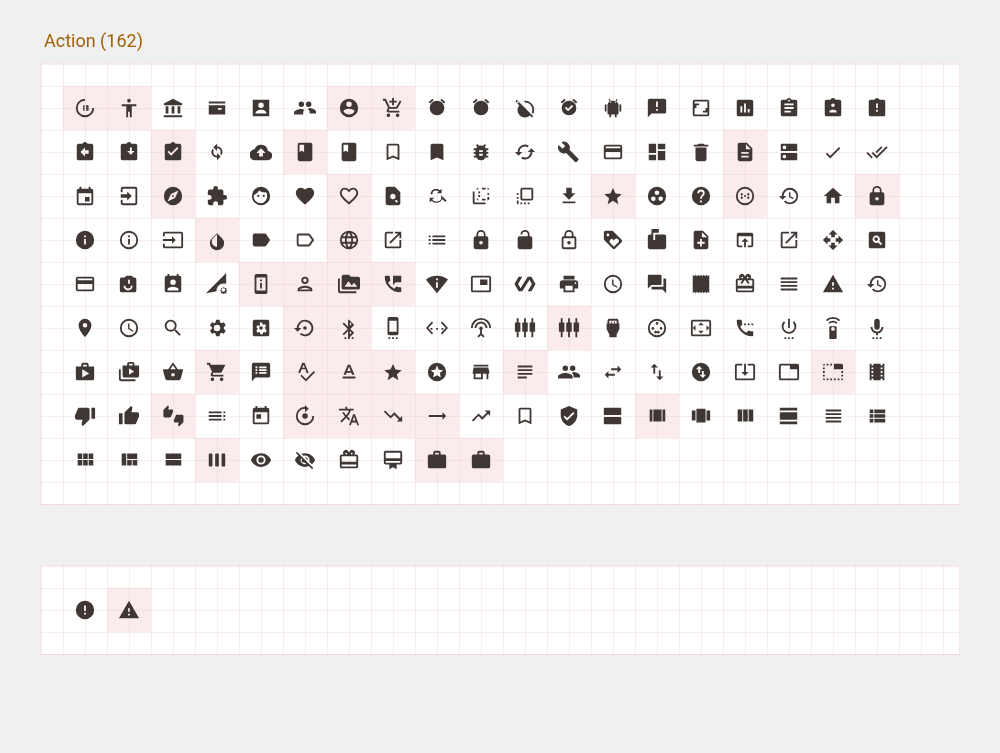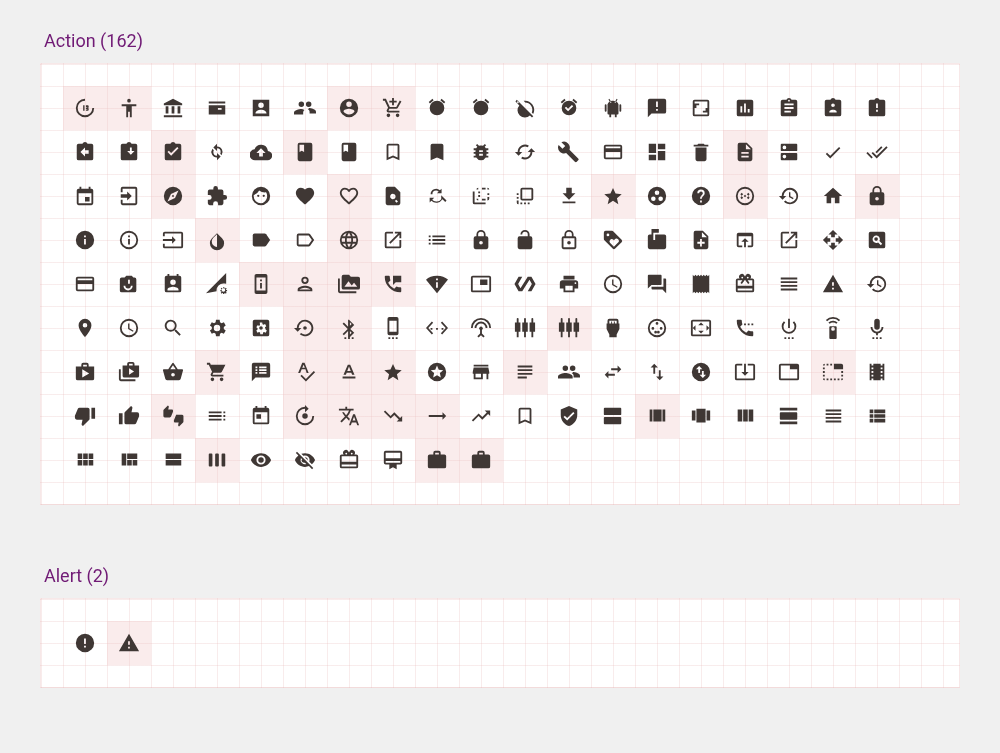--- a/index.html
+++ b/index.html
@@ -5,21 +5,21 @@
   * { box-sizing: border-box; margin: 0; padding: 0; }
   body {
     background: #f0f0f0;
     font-family: -apple-system, BlinkMacSystemFont, "Segoe UI", Roboto, sans-serif;
     padding: 30px 40px;
     width: 1000px;
   }
   .section { margin-bottom: 60px; }
   .section-title {
     font-size: 18px;
-    color: #701a75;
+    color: #a16207;
     font-weight: 400;
     margin-bottom: 12px;
     padding-left: 4px;
   }
   .icon-grid {
     background: #fff;
     background-image:
       linear-gradient(to right, rgba(230,180,180,0.25) 1px, transparent 1px),
       linear-gradient(to bottom, rgba(230,180,180,0.25) 1px, transparent 1px);
     background-size: 22px 22px;
@@ -868,24 +868,20 @@
           <div class="icon-cell hl" title="work-filled">
             <svg viewBox="0 0 24 24">
               <path d="M20 6h-4V4a2 2 0 0 0-2-2h-4a2 2 0 0 0-2 2v2H4a2 2 0 0 0-2 2v11a2 2 0 0 0 2 2h16a2 2 0 0 0 2-2V8a2 2 0 0 0-2-2zM10 4h4v2h-4V4z"></path>
             </svg>
           </div>
         </div>
     </div>
   </div>
 
   <div class="section">
-    <h2 class="section-title">
-      <span>Alert</span>
-      (<span>2</span>)
-    </h2>
     <div class="icon-grid">
       <div class="icon-row" id="alert-row">
           <div class="icon-cell" title="error">
             <svg viewBox="0 0 24 24">
               <path d="M12 2a10 10 0 1 0 0 20 10 10 0 0 0 0-20zm1 15h-2v-2h2v2zm0-4h-2V7h2v6z"></path>
             </svg>
           </div>
           <div class="icon-cell hl" title="warning">
             <svg viewBox="0 0 24 24">
               <path d="M1 21h22L12 2 1 21zm12-3h-2v-2h2v2zm0-4h-2v-4h2v4z"></path>

